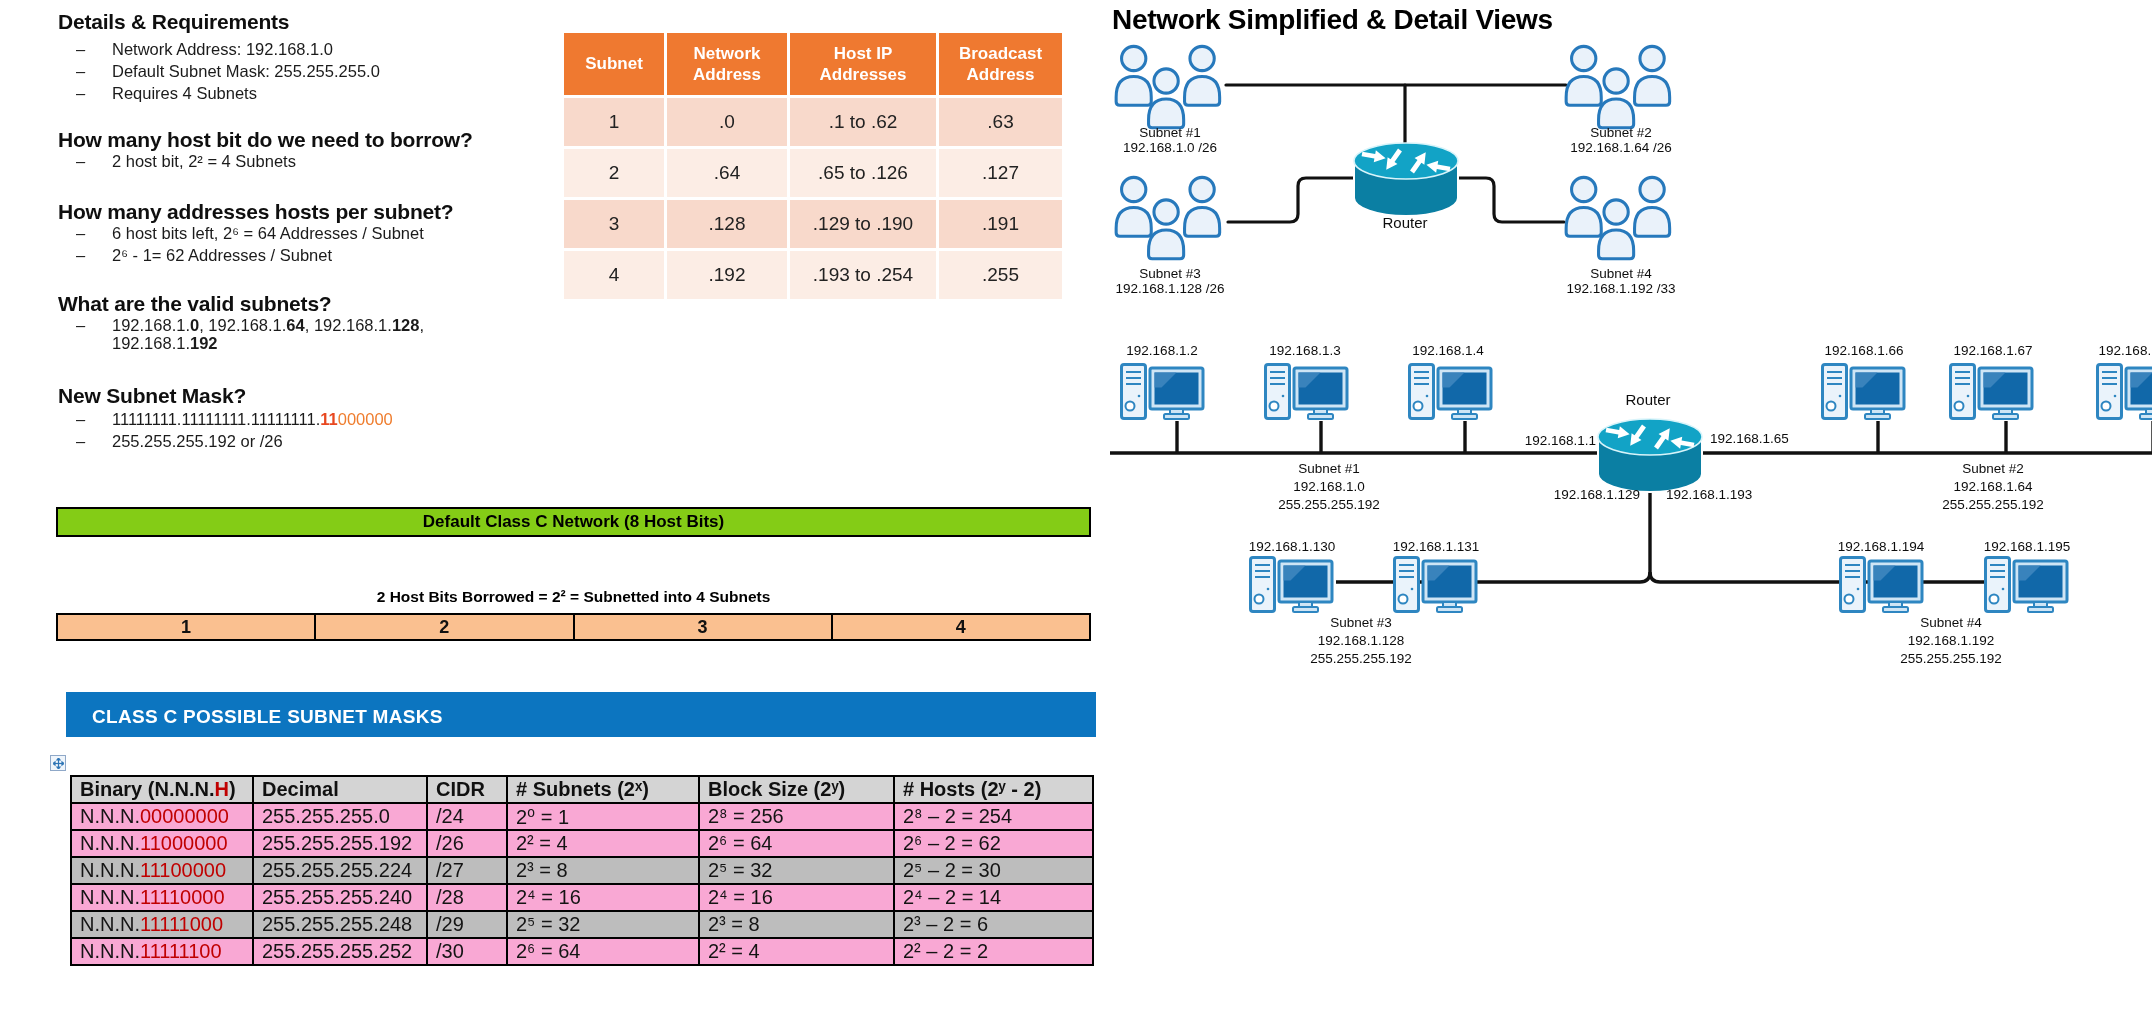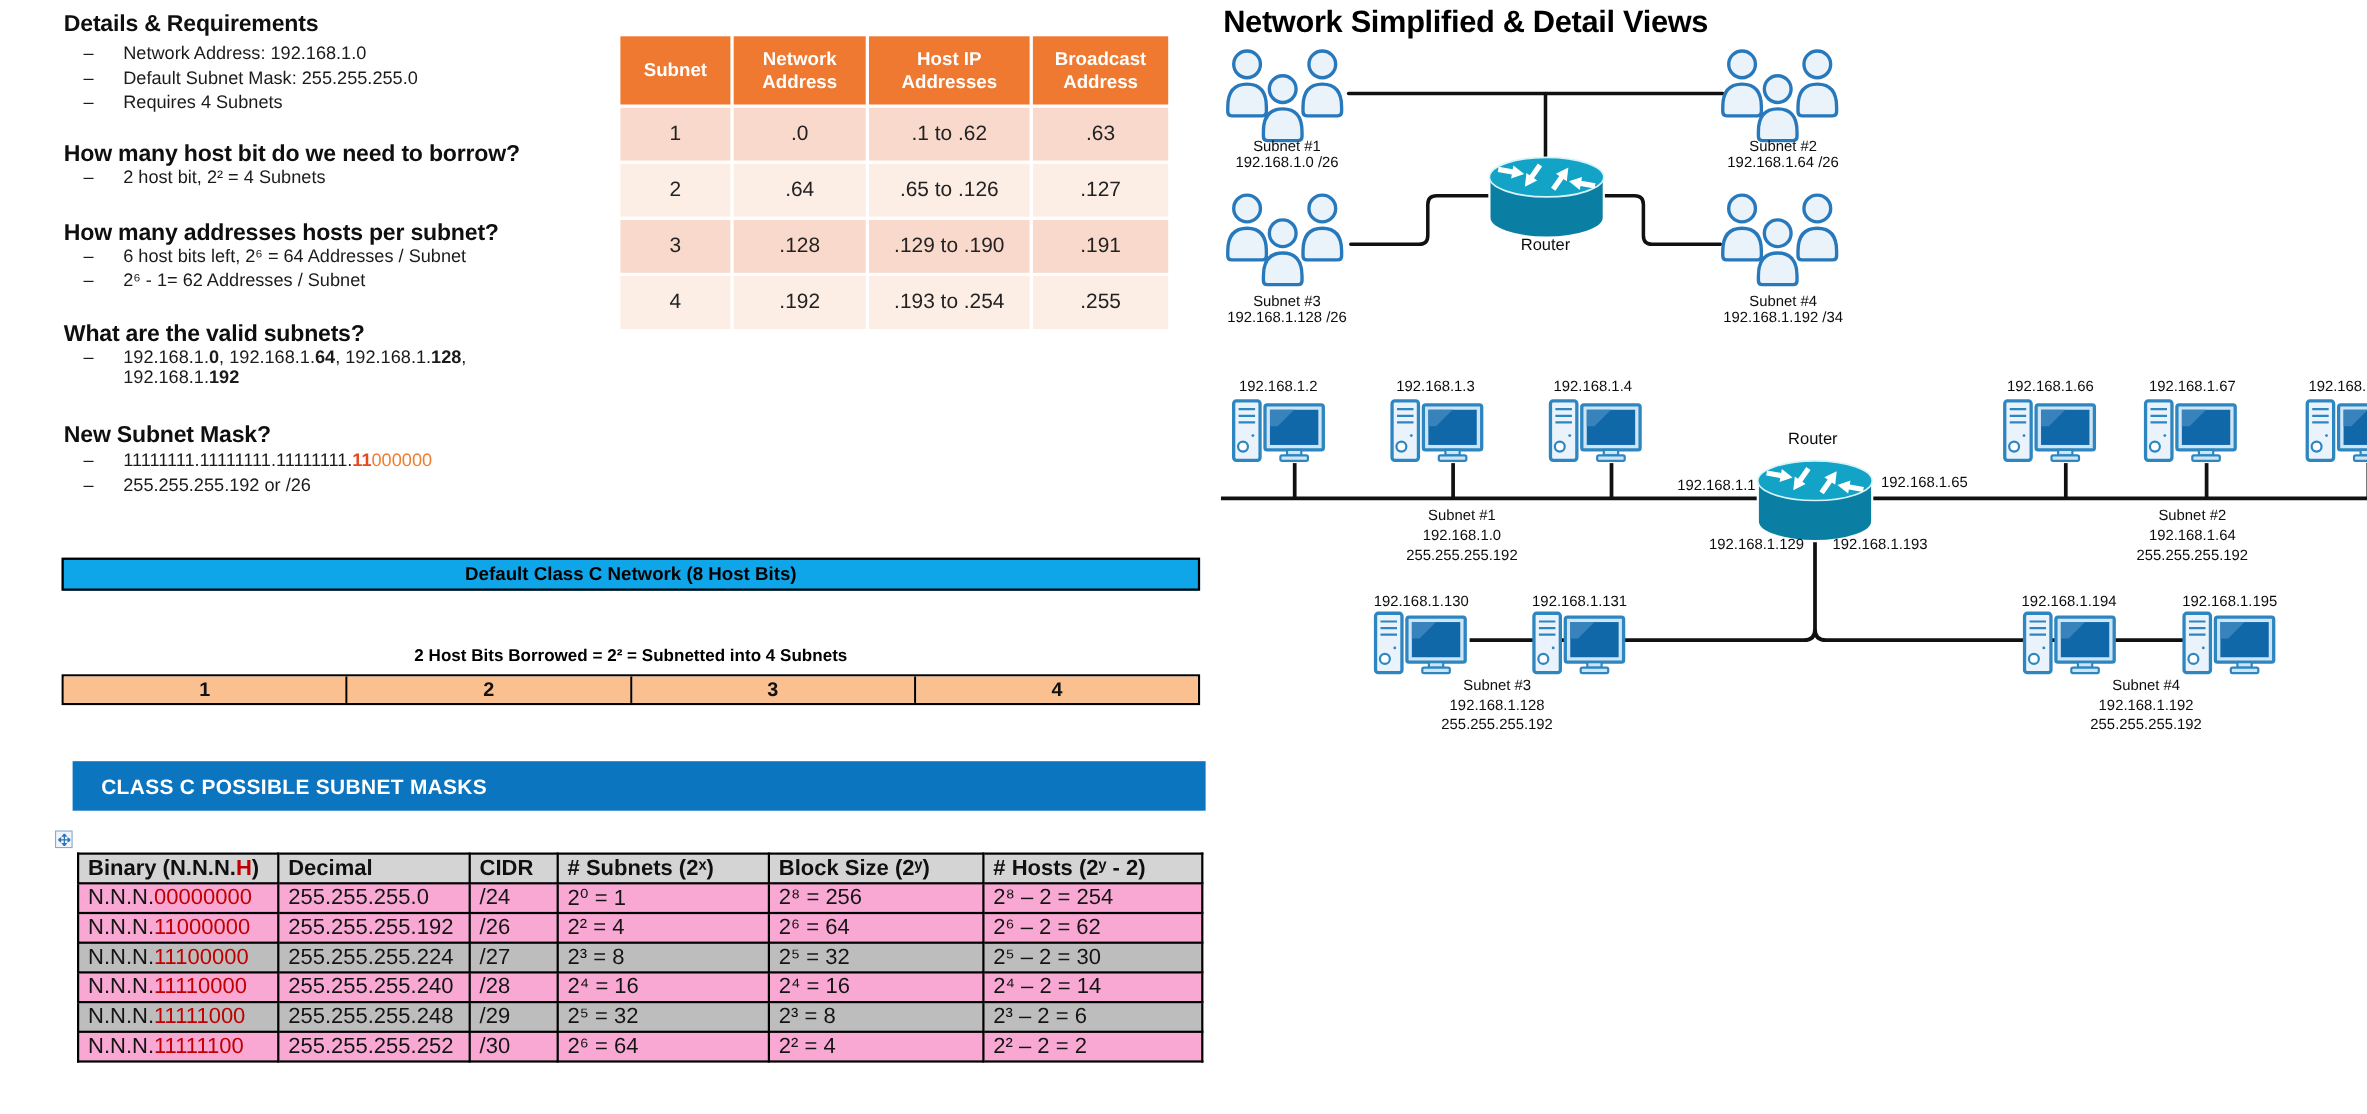--- a/index.html
+++ b/index.html
@@ -15,21 +15,21 @@
   .mask-orange{color:#EF7D2E;}
   
   table.subnet{position:absolute;left:513px;top:30px;border-collapse:separate;border-spacing:3px;}
   table.subnet th{background:#EF7930;color:#fff;font-size:17px;font-weight:bold;height:62px;
                   vertical-align:middle;text-align:center;line-height:1.25;padding:0 4px;}
   table.subnet td{height:46px;text-align:center;font-size:19px;color:#222;vertical-align:middle;}
   table.subnet tr.rA td{background:#F8D9CB;}
   table.subnet tr.rB td{background:#FCEDE5;}
   .w1{width:92px}.w2{width:112px}.w3{width:138px}.w4{width:115px}
   
-  .classc-bar{left:8px;top:507px;width:1031px;height:26px;background:#0ea5e9;border:2px solid #000;
+  .classc-bar{left:8px;top:507px;width:1031px;height:26px;background:#84cc16;border:2px solid #000;
               text-align:center;font-weight:bold;font-size:17px;line-height:26px;color:#000;}
   .borrow-cap{left:8px;top:588px;width:1035px;text-align:center;font-weight:bold;font-size:15.5px;color:#000;}
   .borrow-row{left:8px;top:613px;width:1031px;height:24px;border:2px solid #000;display:flex;}
   .borrow-row .cell{flex:1;background:#FAC090;border-right:2px solid #000;text-align:center;
                     font-weight:bold;font-size:18px;line-height:24px;}
   .borrow-row .cell:last-child{border-right:none;}
   
   .blue-bar{left:18px;top:692px;width:1030px;height:45px;background:#0C75C0;color:#fff;
             font-weight:bold;font-size:19px;letter-spacing:0.3px;line-height:50px;padding-left:26px;
             box-sizing:border-box;white-space:nowrap;}
@@ -282,21 +282,21 @@
     <use href="#router" transform="translate(542,437)"></use>
   </svg>
 
   <div class="dlabel" style="left:1122px;top:126px">Subnet #1</div>
   <div class="dlabel" style="left:1122px;top:141px">192.168.1.0 /26</div>
   <div class="dlabel" style="left:1573px;top:126px">Subnet #2</div>
   <div class="dlabel" style="left:1573px;top:141px">192.168.1.64 /26</div>
   <div class="dlabel" style="left:1122px;top:267px">Subnet #3</div>
   <div class="dlabel" style="left:1122px;top:282px">192.168.1.128 /26</div>
   <div class="dlabel" style="left:1573px;top:267px">Subnet #4</div>
-  <div class="dlabel" style="left:1573px;top:282px">192.168.1.192 /34</div>
+  <div class="dlabel" style="left:1573px;top:282px">192.168.1.192 /33</div>
   <div class="dlabel rlabel" style="left:1357px;top:215px">Router</div>
 
   <div class="dlabel" style="left:1114px;top:344px">192.168.1.2</div>
   <div class="dlabel" style="left:1257px;top:344px">192.168.1.3</div>
   <div class="dlabel" style="left:1400px;top:344px">192.168.1.4</div>
   <div class="dlabel" style="left:1816px;top:344px">192.168.1.66</div>
   <div class="dlabel" style="left:1945px;top:344px">192.168.1.67</div>
   <div class="dlabel" style="left:2090px;top:344px">192.168.1.68</div>
 
   <div class="dlabel rlabel" style="left:1600px;top:392px">Router</div>

